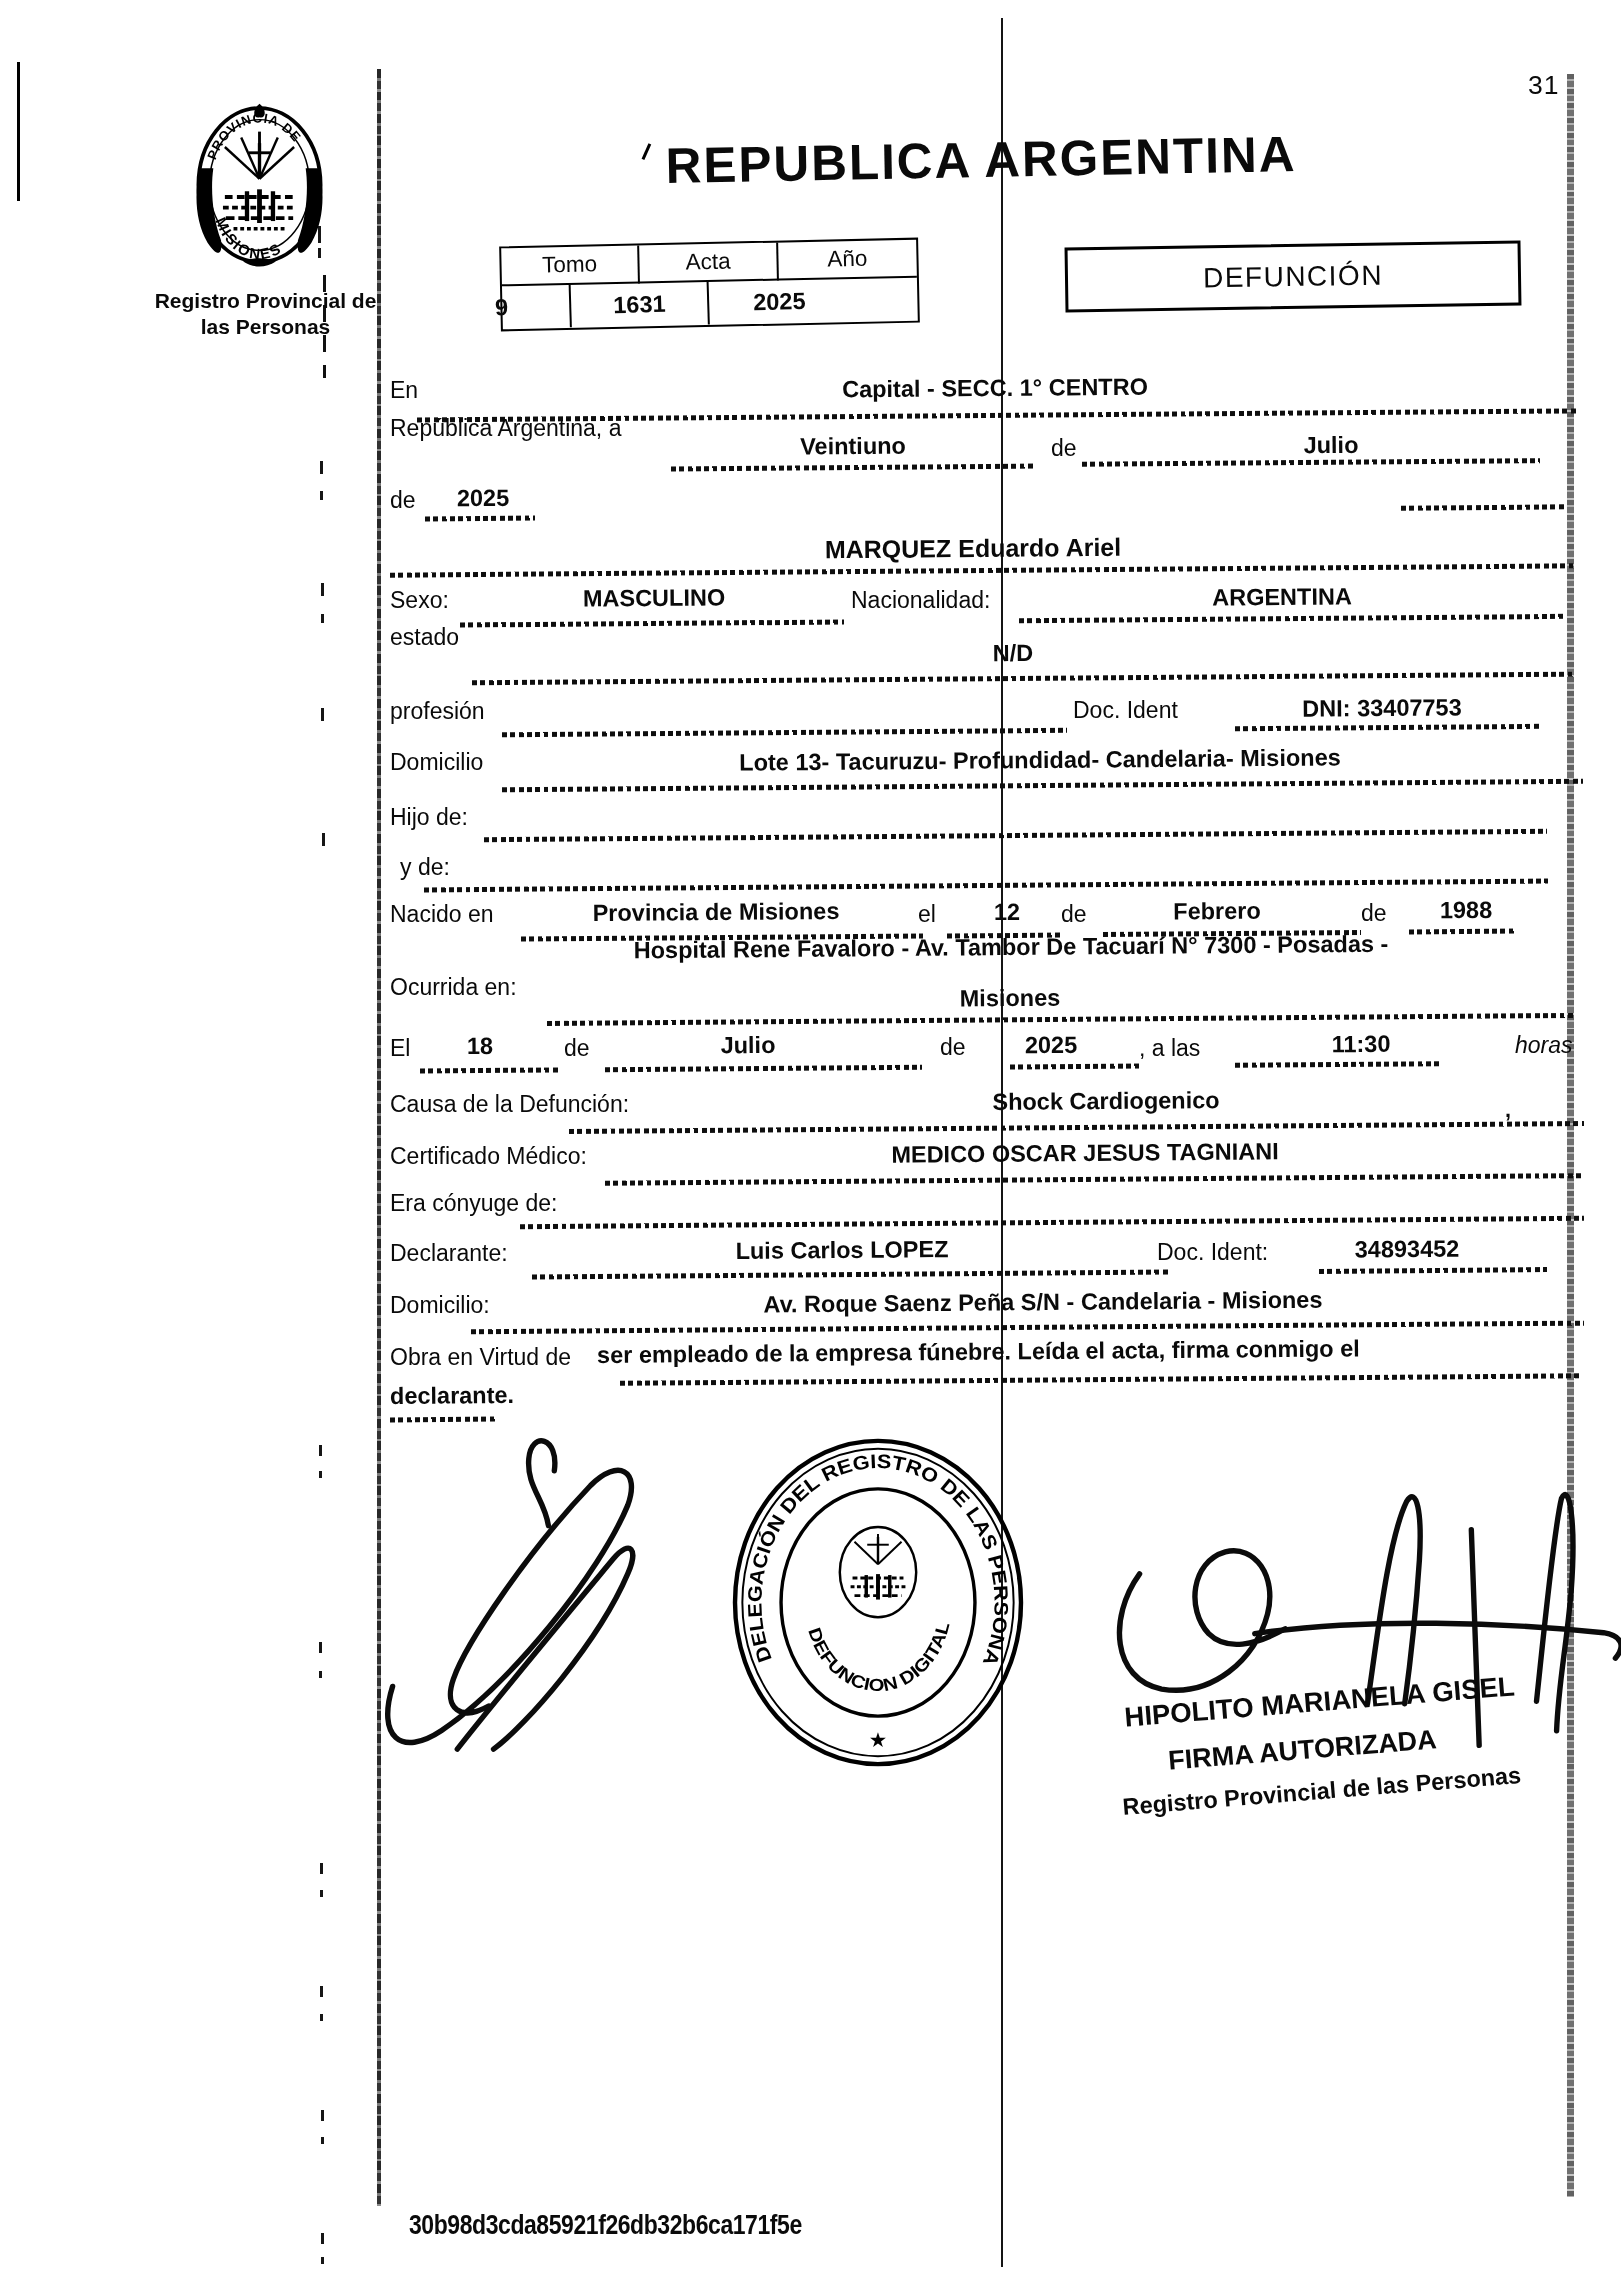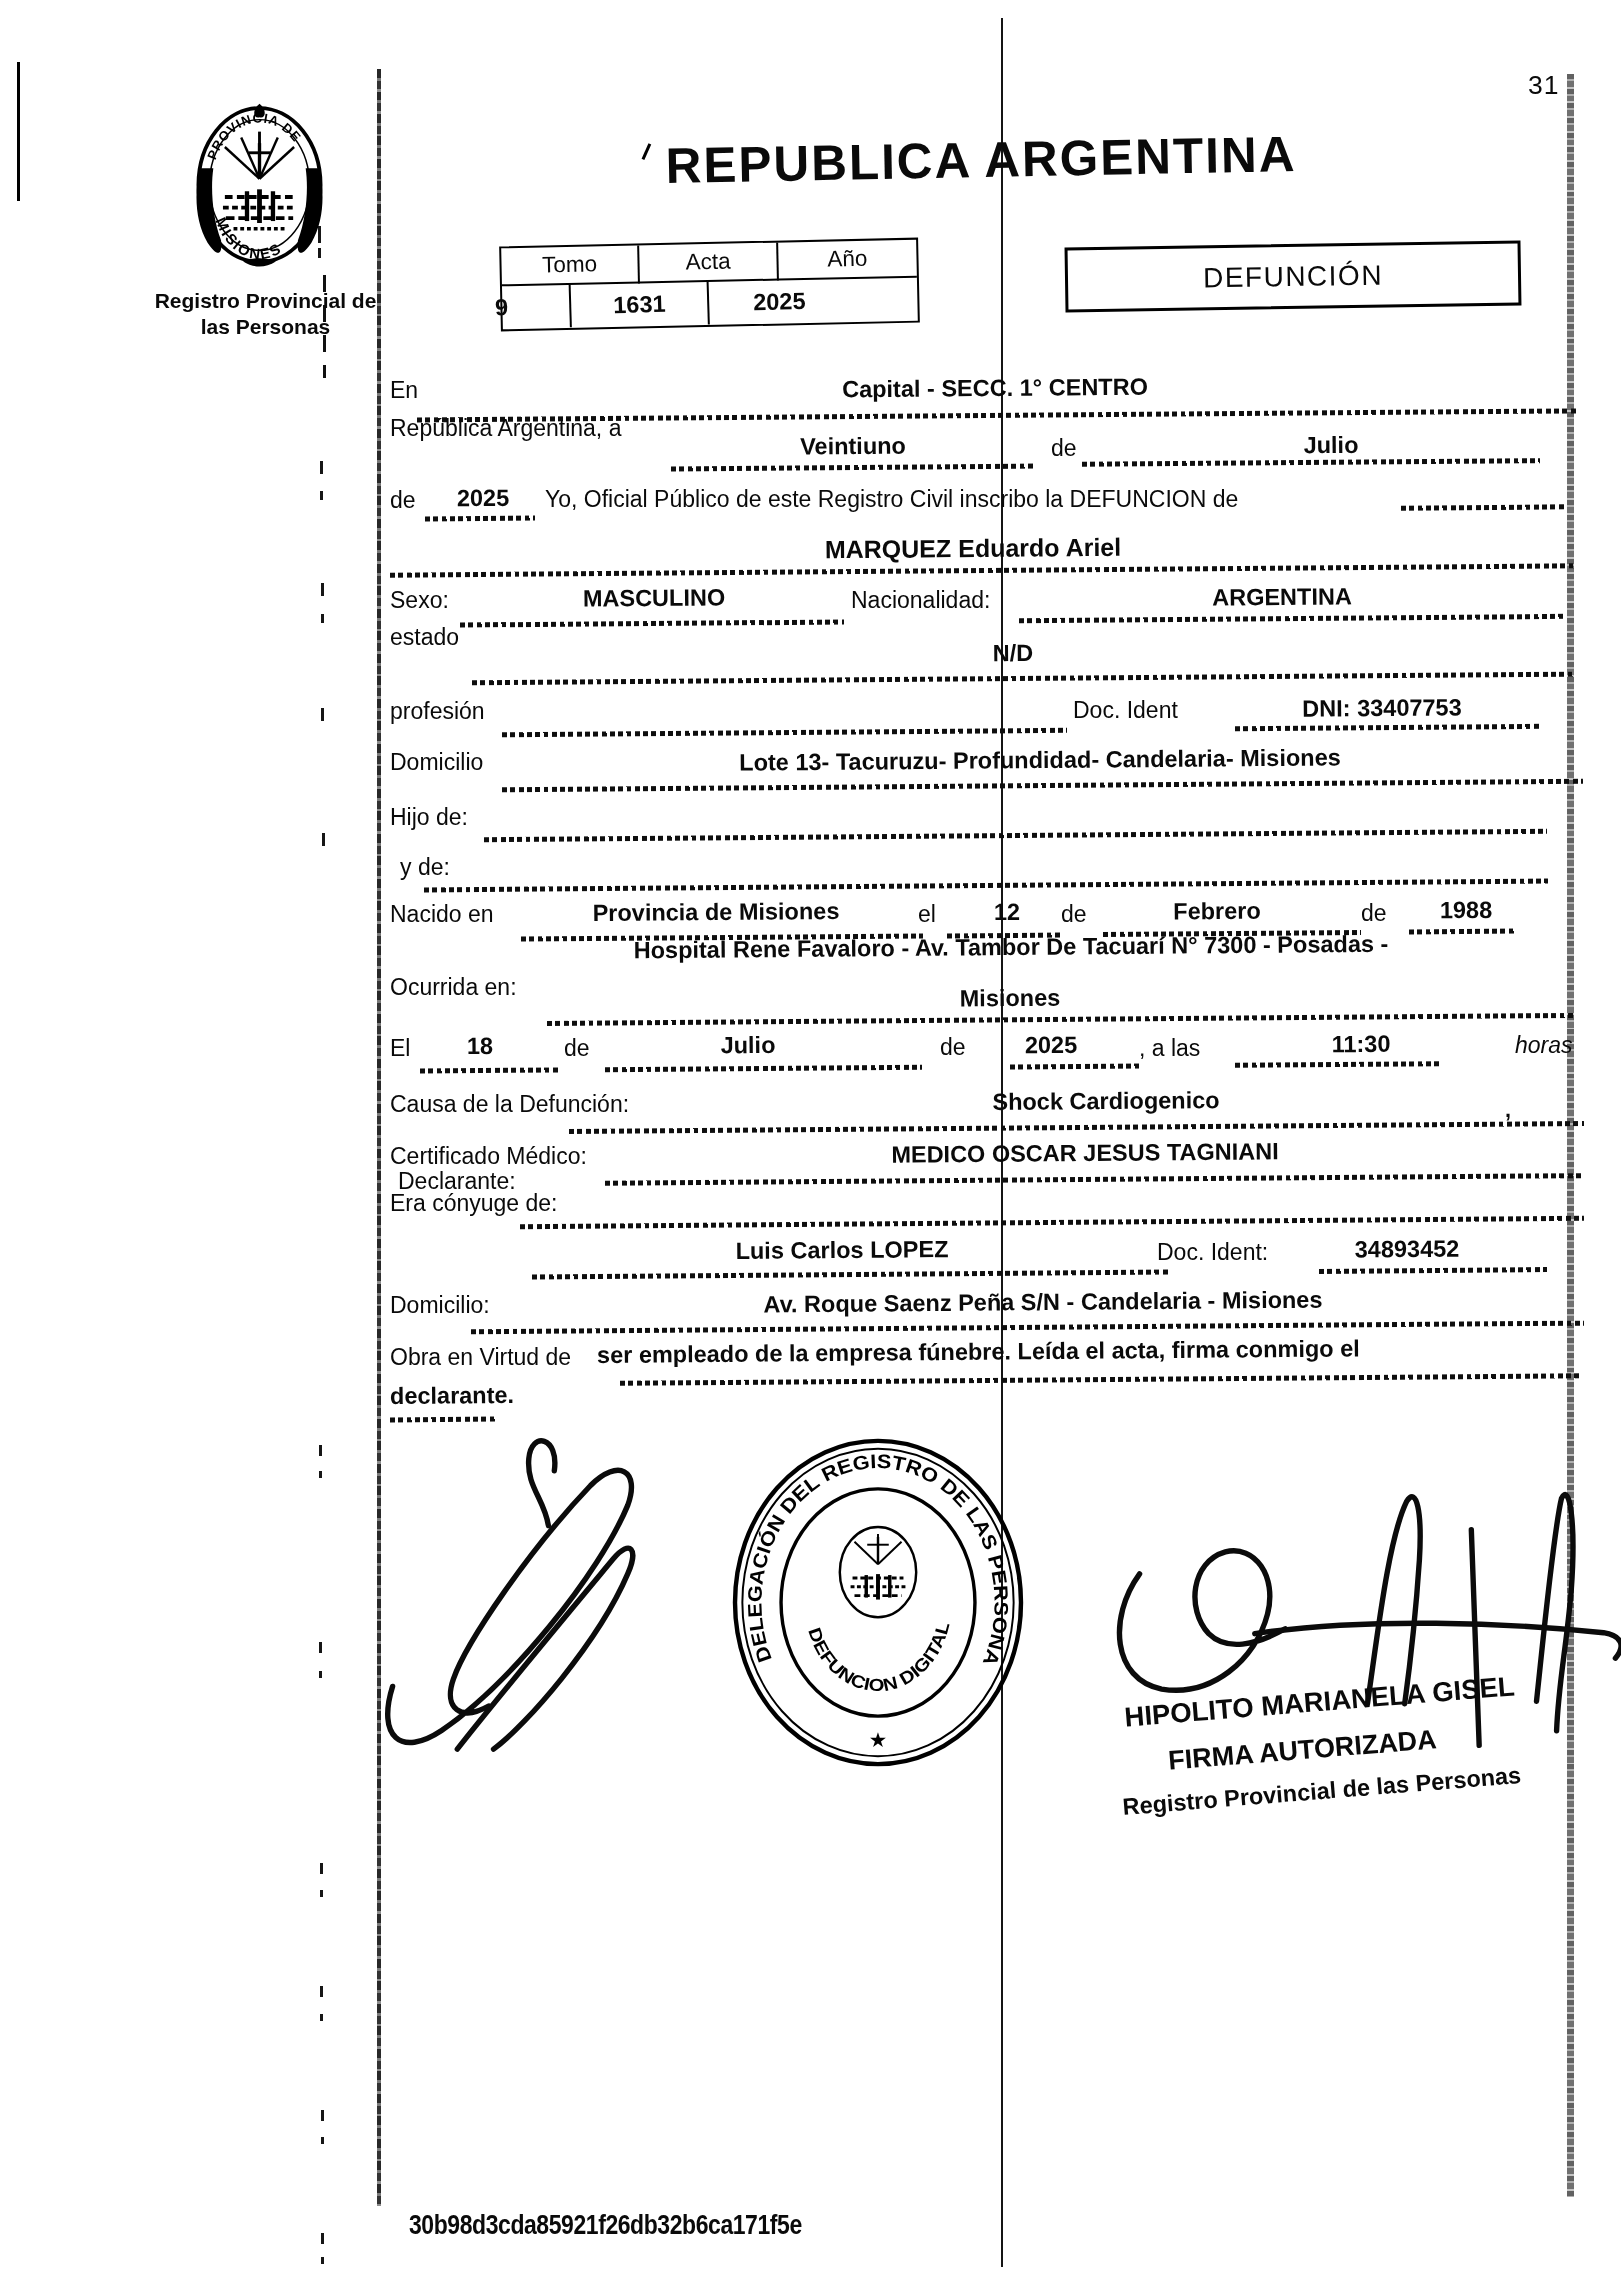--- a/index.html
+++ b/index.html
@@ -148,21 +148,20 @@
 
   <span class="abs lbl" style="left:390px;top:415px;">República Argentina, a</span>
   <span class="abs val" style="left:853px;top:433px;">Veintiuno</span>
   <span class="abs lbl" style="left:1051px;top:435px;">de</span>
   <span class="abs val" style="left:1331px;top:432px;">Julio</span>
   <div class="abs dots" style="left:671px;top:465px;width:365px;"></div>
   <div class="abs dots" style="left:1082px;top:460px;width:458px;"></div>
 
   <span class="abs lbl" style="left:390px;top:487px;">de</span>
   <span class="abs val" style="left:483px;top:485px;">2025</span>
-  <span class="abs lbl" style="left:545px;top:486px;">Yo, Oficial Público de este Registro Civil inscribo la DEFUNCION de</span>
   <div class="abs dots" style="left:425px;top:516px;width:110px;"></div>
   <div class="abs dots" style="left:1401px;top:505px;width:164px;"></div>
 
   <span class="abs val name-big" style="left:973px;top:534px;">MARQUEZ Eduardo Ariel</span>
   <div class="abs dots" style="left:390px;top:568px;width:1186px;"></div>
 
   <span class="abs lbl" style="left:390px;top:587px;">Sexo:</span>
   <span class="abs val" style="left:654px;top:585px;">MASCULINO</span>
   <span class="abs lbl" style="left:851px;top:587px;">Nacionalidad:</span>
   <span class="abs val" style="left:1282px;top:584px;">ARGENTINA</span>
@@ -225,21 +224,21 @@
   <span class="abs val" style="left:1106px;top:1088px;">Shock Cardiogenico</span>
   <div class="abs dots" style="left:569px;top:1125px;width:1015px;"></div>
 
   <span class="abs lbl" style="left:390px;top:1143px;">Certificado Médico:</span>
   <span class="abs val" style="left:1085px;top:1140px;">MEDICO OSCAR JESUS TAGNIANI</span>
   <div class="abs dots" style="left:605px;top:1177px;width:978px;"></div>
 
   <span class="abs lbl" style="left:390px;top:1190px;">Era cónyuge de:</span>
   <div class="abs dots" style="left:520px;top:1220px;width:1064px;"></div>
 
-  <span class="abs lbl" style="left:390px;top:1168px;margin-left:8px;">Declarante:</span>
+  <span class="abs lbl" style="left:390px;top:1240px;">Declarante:</span>
   <span class="abs val" style="left:842px;top:1237px;">Luis Carlos LOPEZ</span>
   <span class="abs lbl" style="left:1157px;top:1239px;">Doc. Ident:</span>
   <span class="abs val" style="left:1407px;top:1236px;">34893452</span>
   <div class="abs dots" style="left:532px;top:1272px;width:637px;"></div>
   <div class="abs dots" style="left:1319px;top:1268px;width:228px;"></div>
 
   <span class="abs lbl" style="left:390px;top:1292px;">Domicilio:</span>
   <span class="abs val" style="left:1043px;top:1289px;">Av. Roque Saenz Peña S/N - Candelaria - Misiones</span>
   <div class="abs dots" style="left:471px;top:1325px;width:1113px;"></div>
 

